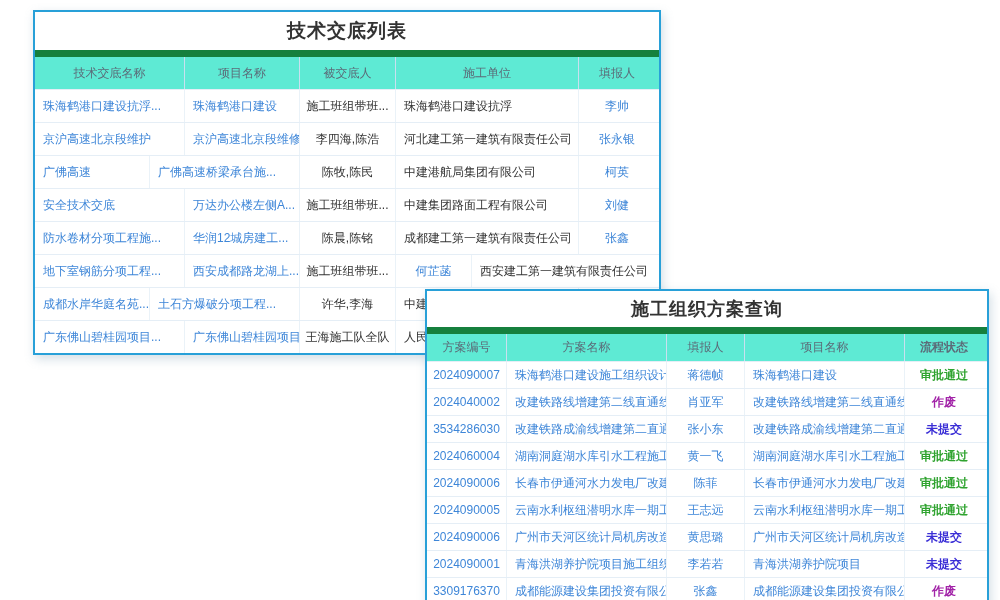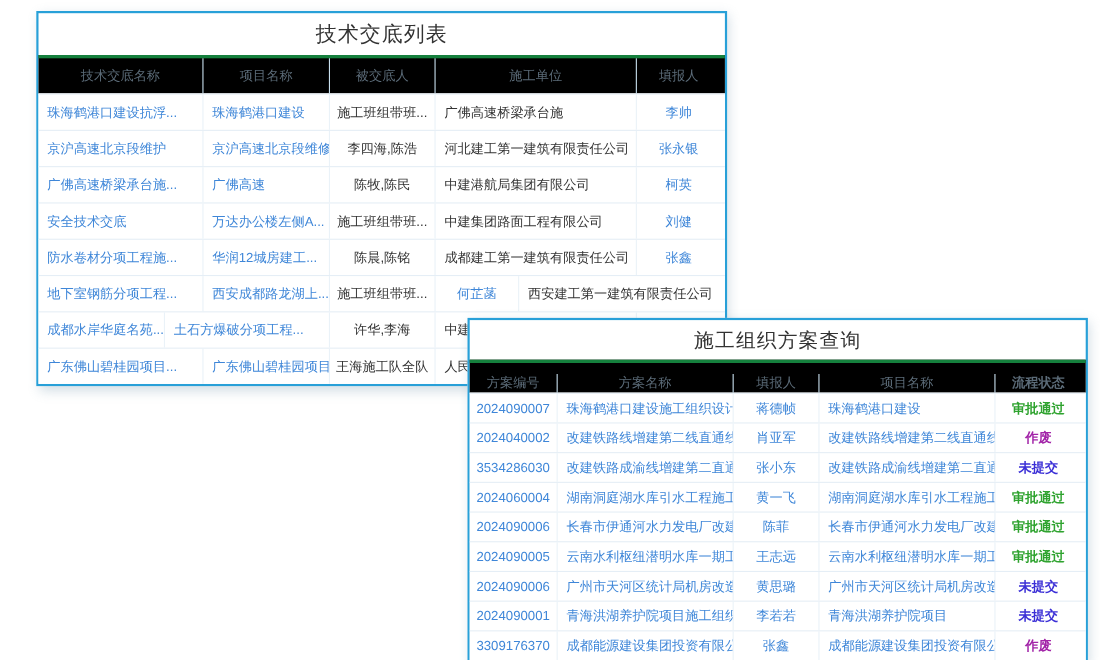--- a/index.html
+++ b/index.html
@@ -1,22 +1,22 @@
 <!DOCTYPE html>
 <html><head>
 <meta charset="utf-8">
 <style>
   html,body{margin:0;padding:0;background:#ffffff;}
   .canvas{position:relative;width:1000px;height:600px;background:#fff;overflow:hidden;
           font-family:"Liberation Sans","DejaVu Sans",sans-serif;}
   .panel{position:absolute;background:#fff;border:2px solid #28a0d8;
          box-shadow:2px 4px 10px rgba(110,145,170,.30);box-sizing:content-box;}
   .panel-title{display:flex;align-items:center;justify-content:center;
-               font-weight:normal;color:#333;letter-spacing:1px;}
-  .thead{display:flex;background:#000000;border-top:3px solid #15803d;color:#5b6b78;}
+               font-weight:bold;color:#333;letter-spacing:1px;}
+  .thead{display:flex;background:#5eead4;border-top:7px solid #15803d;color:#5b6b78;}
   .hcell{display:flex;align-items:center;justify-content:center;font-size:12px;
          box-sizing:border-box;border-right:1px solid #c9e0ef;overflow:hidden;white-space:nowrap;}
   .hcell:last-child{border-right:none;}
   .row{display:flex;border-top:1px solid #e5eef6;background:#fff;}
   .cell{font-size:12px;display:flex;align-items:center;overflow:hidden;white-space:nowrap;
         box-sizing:border-box;border-right:1px solid #eaf2f8;padding:0 8px;}
   .cell:last-child{border-right:none;}
   .center{justify-content:center;padding:4px 2px;}
   .link{color:#3e86d8;}
   .plain{color:#333;}
@@ -25,21 +25,21 @@
   #disclosure{left:33px;top:10px;width:624px;}
   #disclosure .panel-title{height:38px;font-size:19px;}
   #disclosure .thead{height:32px;}
   #disclosure .row{height:32px;}
   .d1{flex:0 0 150px;} .d2{flex:0 0 115px;} .d3{flex:0 0 96px;}
   .d4{flex:0 0 183px;} .d5{flex:0 0 76px;}
 
   
   #plan{left:425px;top:289px;width:560px;}
   #plan .panel-title{height:36px;font-size:18px;}
-  #plan .thead{height:27px;align-items:flex-end;}
+  #plan .thead{height:27px;}
   #plan .row{height:26px;}
   .p1{flex:0 0 80px;} .p2{flex:0 0 160px;} .p3{flex:0 0 78px;}
   .p4{flex:0 0 160px;} .p5{flex:0 0 78px;font-weight:bold;}
   .status{font-weight:bold;}
 </style>
 </head>
 <body>
 
 <div class="canvas">
 
@@ -50,33 +50,33 @@
       <div class="hcell d2">项目名称</div>
       <div class="hcell d3">被交底人</div>
       <div class="hcell d4">施工单位</div>
       <div class="hcell d5">填报人</div>
     </div>
 
     <div class="row">
       <div class="cell d1 link">珠海鹤港口建设抗浮...</div>
       <div class="cell d2 link">珠海鹤港口建设</div>
       <div class="cell d3 plain center">施工班组带班...</div>
-      <div class="cell d4 plain">广佛高速桥梁承台施</div>
+      <div class="cell d4 plain">珠海鹤港口建设抗浮</div>
       <div class="cell d5 link center">李帅</div>
     </div>
     <div class="row">
       <div class="cell d1 link">京沪高速北京段维护</div>
       <div class="cell d2 link">京沪高速北京段维修</div>
       <div class="cell d3 plain center">李四海,陈浩</div>
       <div class="cell d4 plain">河北建工第一建筑有限责任公司</div>
       <div class="cell d5 link center">张永银</div>
     </div>
     <div class="row">
+      <div class="cell d2 link">广佛高速</div>
       <div class="cell d1 link">广佛高速桥梁承台施...</div>
-      <div class="cell d2 link">广佛高速</div>
       <div class="cell d3 plain center">陈牧,陈民</div>
       <div class="cell d4 plain">中建港航局集团有限公司</div>
       <div class="cell d5 link center">柯英</div>
     </div>
     <div class="row">
       <div class="cell d1 link">安全技术交底</div>
       <div class="cell d2 link">万达办公楼左侧A...</div>
       <div class="cell d3 plain center">施工班组带班...</div>
       <div class="cell d4 plain">中建集团路面工程有限公司</div>
       <div class="cell d5 link center">刘健</div>

